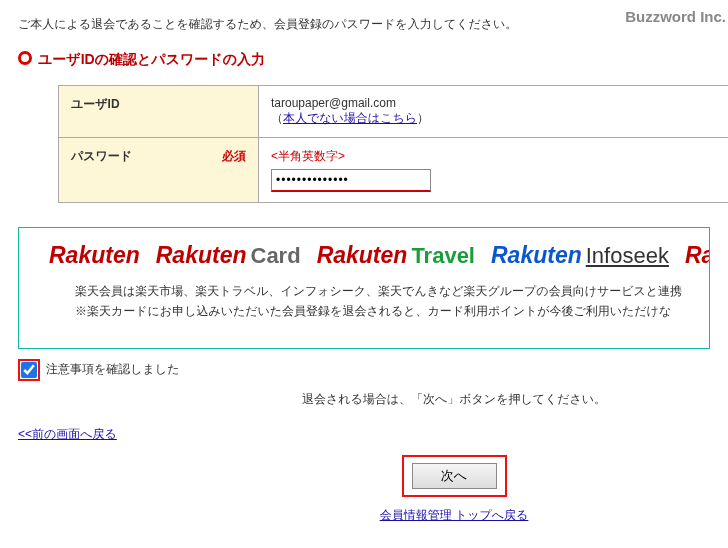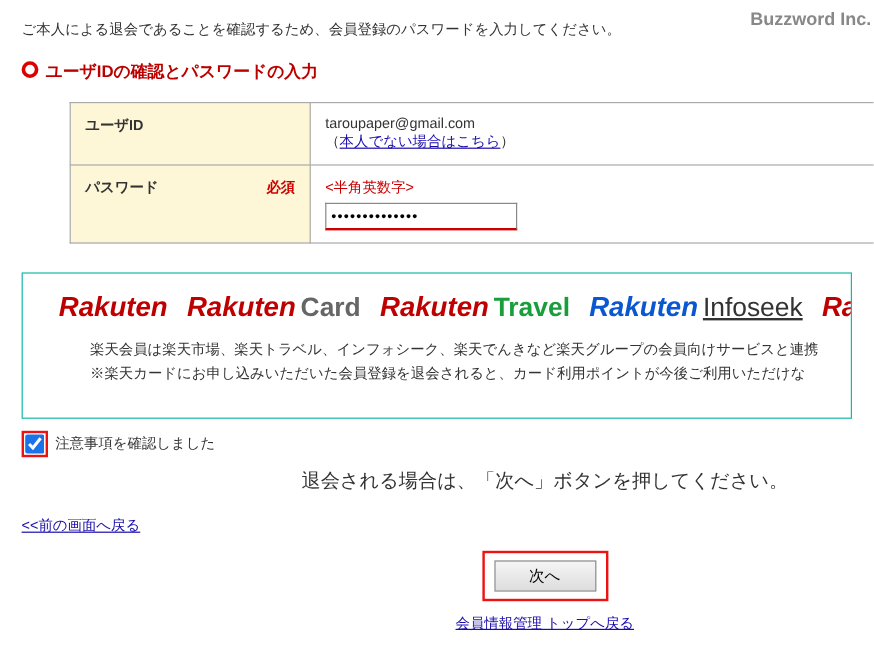--- a/index.html
+++ b/index.html
@@ -110,21 +110,21 @@
       margin-right: 6px;
       width: 22px; height: 22px;
     }
     .cb-wrap input {
       width: 16px; height: 16px;
       accent-color: #1a73e8;
     }
     .confirm-label { font-size: 12px; }
     .next-instruction {
       text-align: center;
-      font-size: 16px;
+      font-size: 12px;
       margin-top: 10px;
       padding-left: 180px;
     }
     .back-link {
       display: block;
       margin-top: 18px;
       color: #1a0dab;
       text-decoration: underline;
       font-size: 12px;
     }

